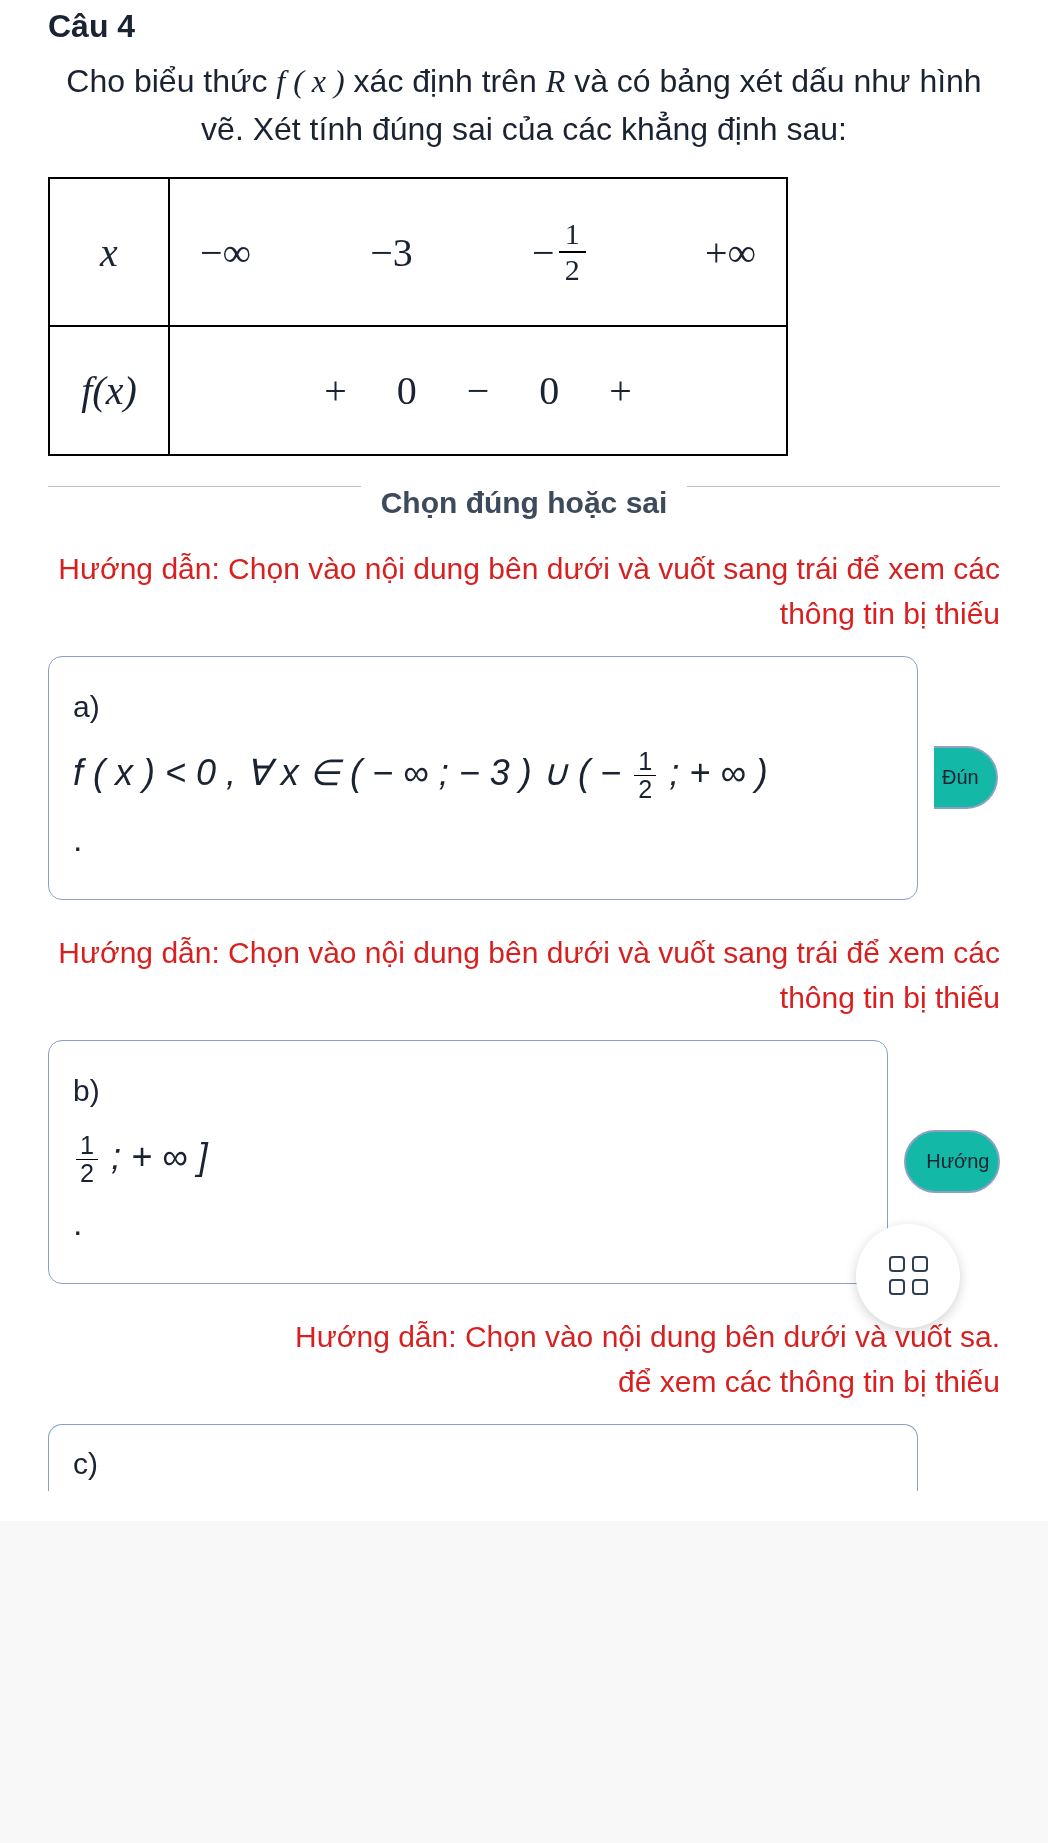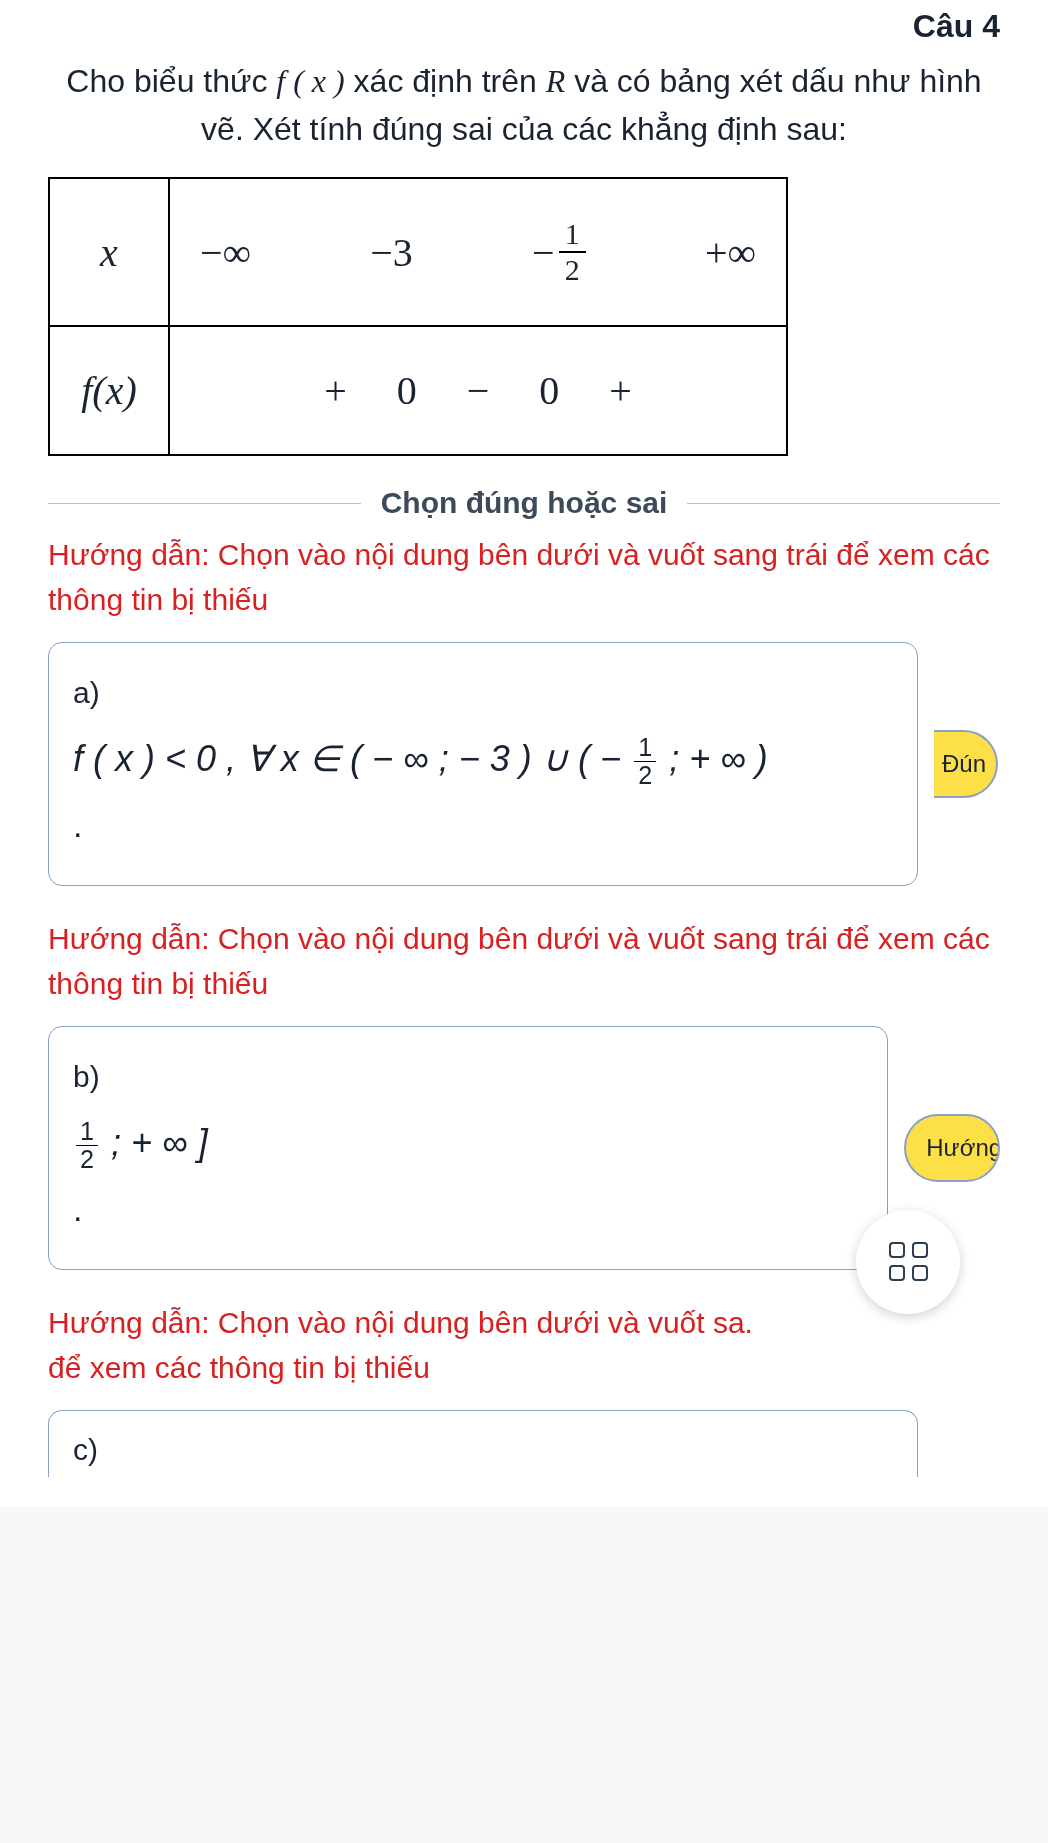--- a/index.html
+++ b/index.html
@@ -18,21 +18,20 @@
     .content {
       background: #fff;
       padding: 0 48px 30px 48px;
     }
     .question-number {
       font-size: 32px;
       font-weight: bold;
       color: #1a2332;
       padding-top: 8px;
       margin-bottom: 12px;
-      text-align: right;
     }
     .question-text {
       font-size: 32px;
       color: #1a2332;
       line-height: 1.5;
       margin-bottom: 24px;
       text-align: center;
     }
     .mathvar {
       font-style: italic;
@@ -87,41 +86,41 @@
     .frac .den {
       padding: 2px 6px 0 6px;
     }
     .neg-frac {
       display: inline-flex;
       align-items: center;
       gap: 4px;
     }
     .divider-label {
       display: flex;
-      align-items: center;
-      margin: 30px 0 12px 0;
+      margin: 30px 0 26px 0;
     }
     .divider-label::before,
     .divider-label::after {
       content: "";
       flex: 1;
       height: 1px;
       background: #c0c0c0;
     }
     .divider-label span {
       padding: 0 20px;
       font-size: 30px;
       font-weight: bold;
       color: #3d4a5c;
     }
     .hint-text {
       color: #d92020;
       font-size: 30px;
       line-height: 1.5;
       margin-bottom: 20px;
+      text-align: right;
     }
     .answer-row {
       display: flex;
       align-items: center;
       gap: 16px;
       margin-bottom: 30px;
     }
     .answer-box {
       border: 1.5px solid #8aa0c4;
       border-radius: 14px;
@@ -139,23 +138,23 @@
     .answer-box .math {
       font-family: Liberation Sans, sans-serif;
       font-style: italic;
       font-size: 36px;
       white-space: nowrap;
     }
     .pill {
       border: 2px solid #8aa0c4;
       border-radius: 50px;
       padding: 18px 12px 18px 20px;
-      font-size: 24px;
-      color: #1a2332;
-      background: #fde047;
+      font-size: 20px;
+      color: #1a2332;
+      background: #14b8a6;
       min-width: 60px;
       overflow: hidden;
       white-space: nowrap;
     }
     .pill-partial {
       border-left: none;
       border-radius: 0 50px 50px 0;
       padding-left: 8px;
       width: 64px;
     }

